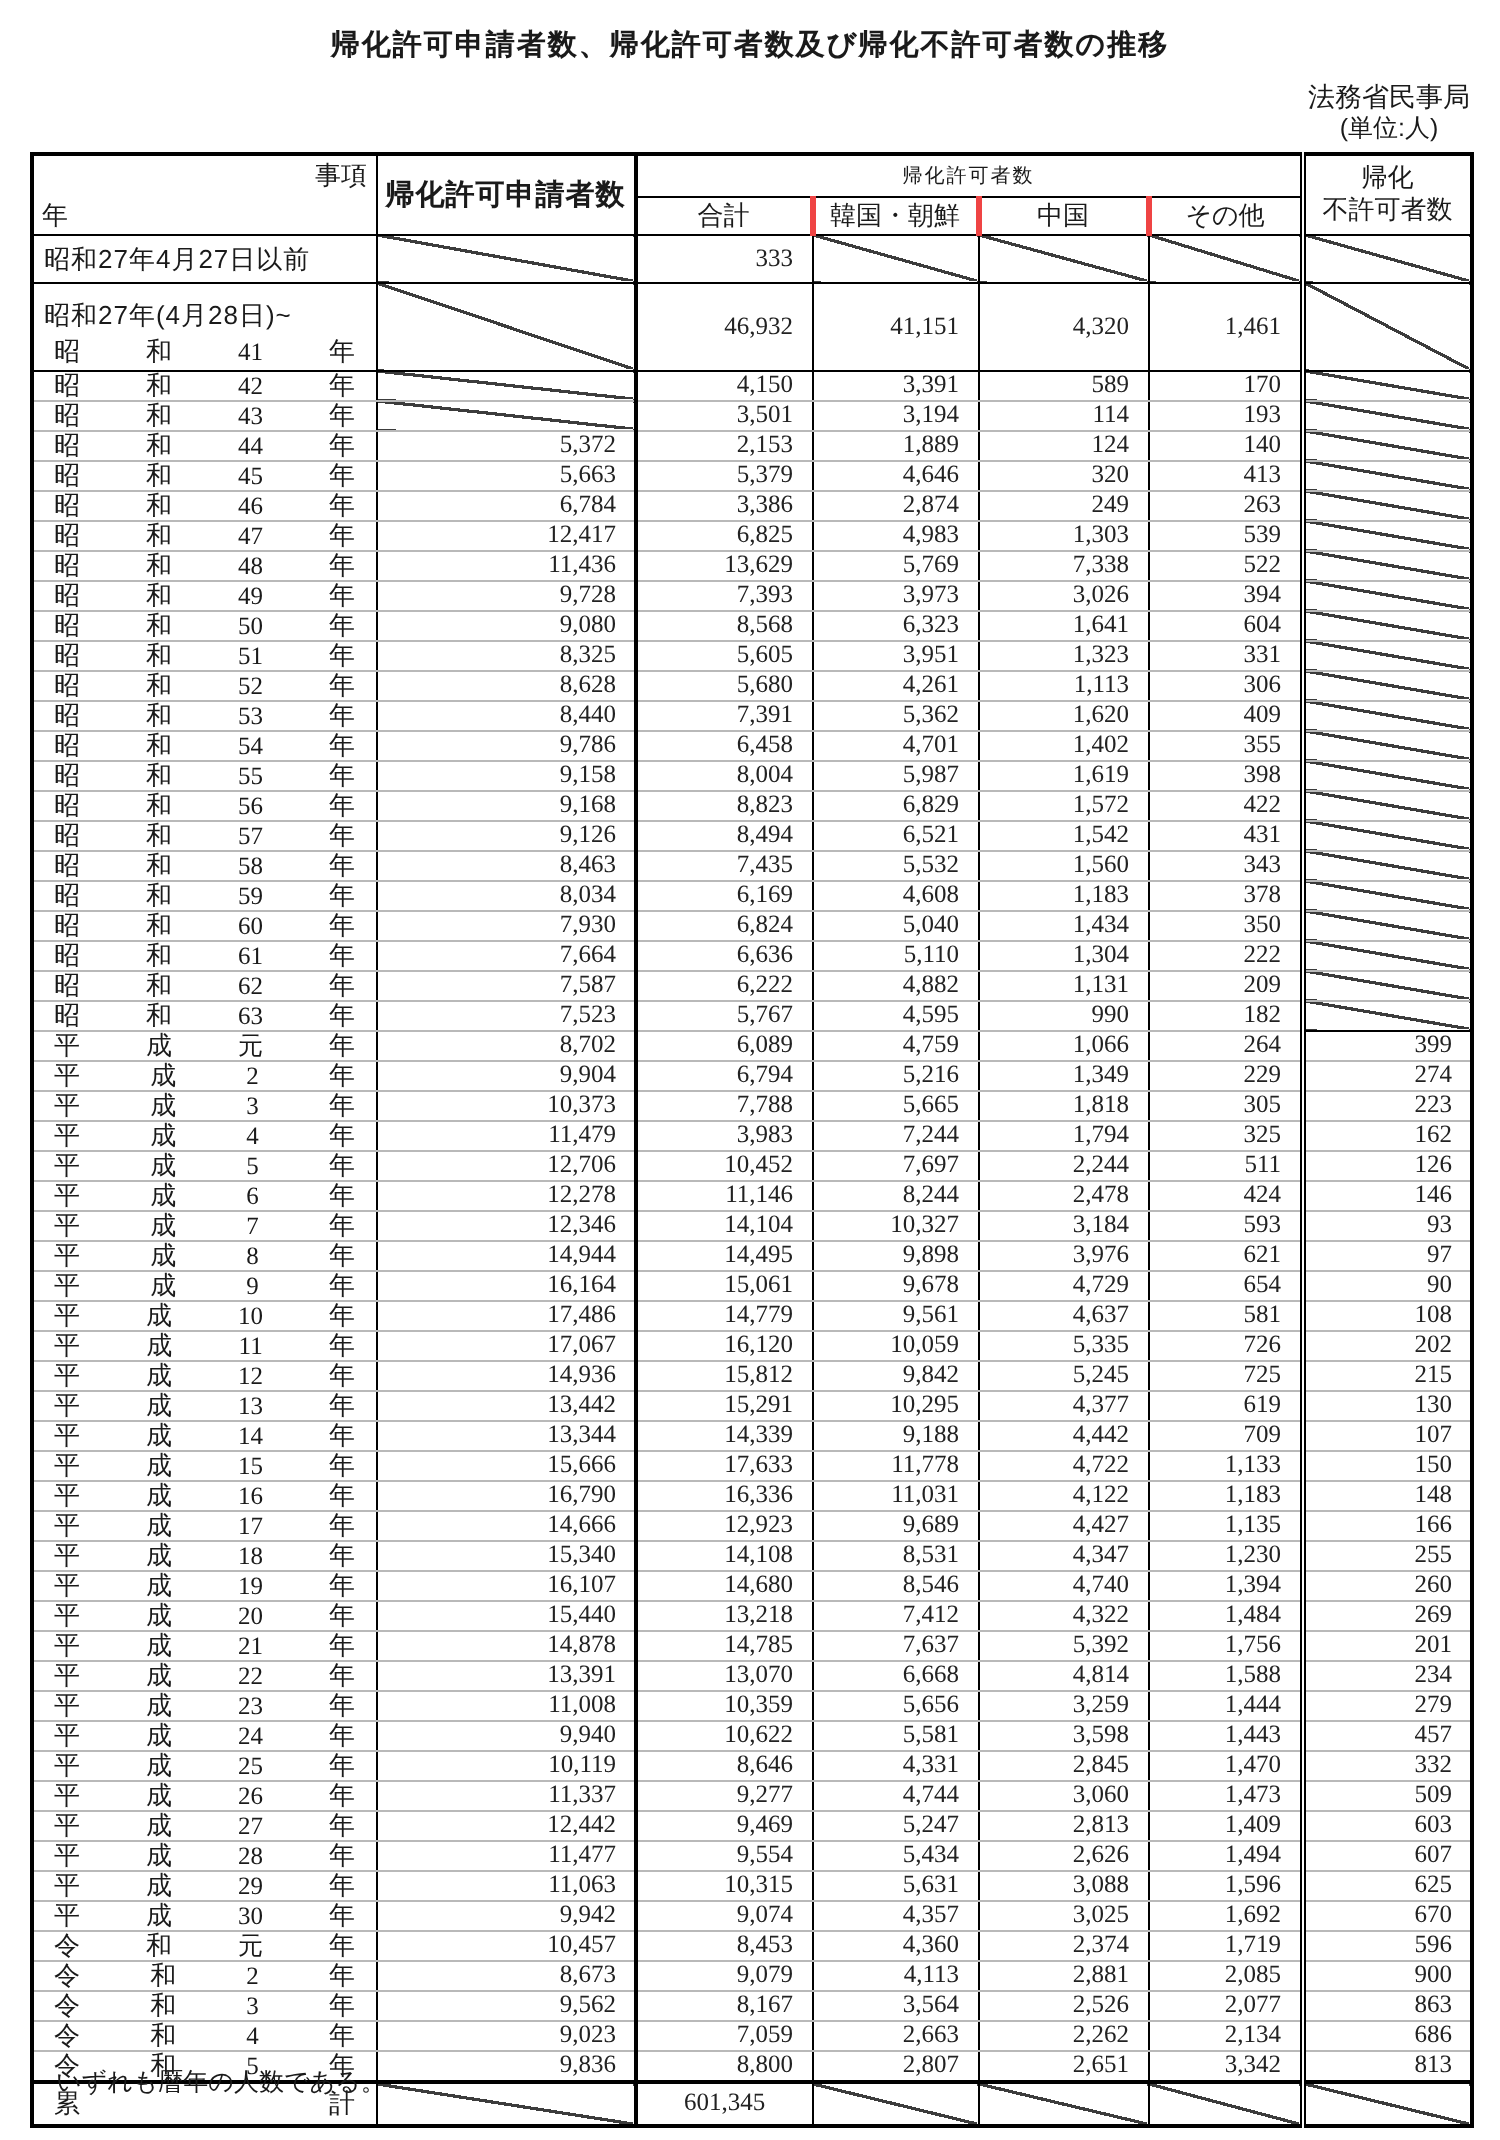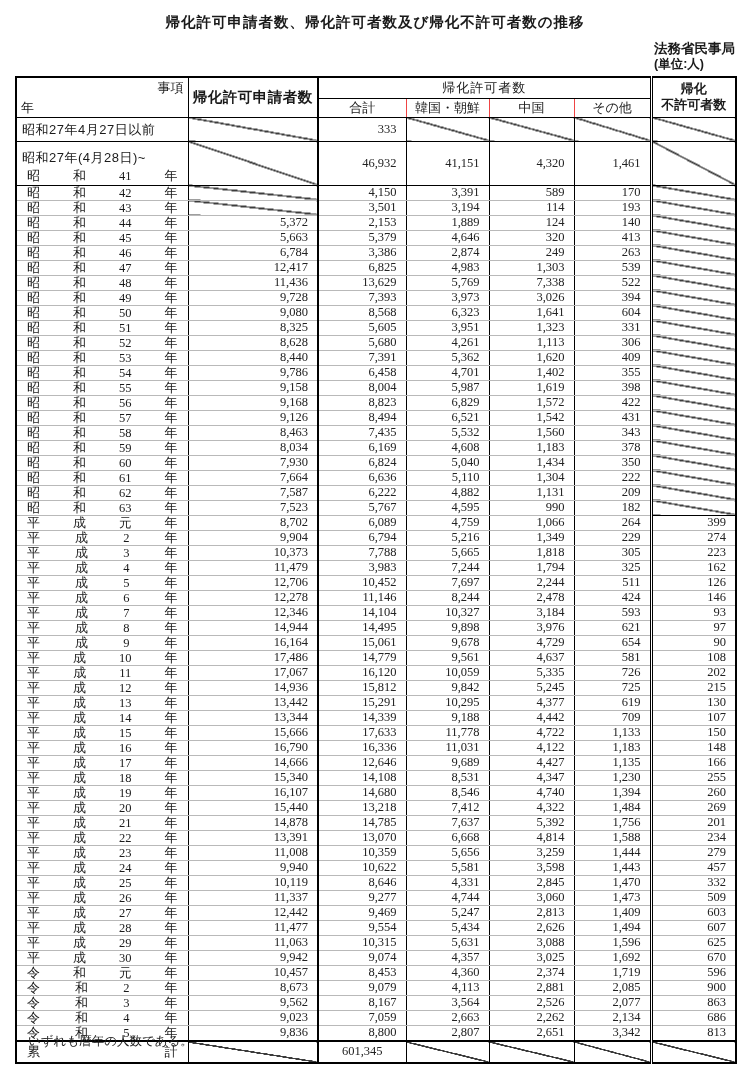--- a/index.html
+++ b/index.html
@@ -7,22 +7,22 @@
   body {
     width:750px; height:1070px; position:relative;
     font-family:"Liberation Sans","DejaVu Sans",sans-serif;
     color:#1a1a1a;
   }
   .title {
     position:absolute; top:13px; left:0; width:100%;
     text-align:center; font-size:14.5px; font-weight:bold; letter-spacing:1px;
   }
   .source-block {
-    position:absolute; top:41px; right:15px; text-align:left;
-    font-size:13.5px; font-weight:bold; line-height:1.2;
+    position:absolute; top:41px; right:15px; text-align:center;
+    font-size:13.5px; font-weight:normal; line-height:1.2;
   }
   .source-block .unit { font-size:12.5px; }
 
   table.stats {
     position:absolute; top:76px; left:15px; width:720px;
     border-collapse:collapse; table-layout:fixed;
     border:2px solid #000;
   }
   col.c-year  { width:172px; }
   col.c-app   { width:130px; }
@@ -36,25 +36,25 @@
   thead tr.h1 { height:21px; }
   thead tr.h2 { height:15px; }
   thead th { border-bottom:1px solid #000; }
 
   .corner { position:relative; border-right:1px solid #000;margin-top:35px; }
   .corner .item-lbl { position:absolute; top:1px; right:4px; font-size:13px; }
   .corner .year-lbl { position:absolute; bottom:0px; left:4px; font-size:13px; }
 
   .applicants-h { font-size:14.5px; text-align:center; padding:0; letter-spacing:0.5px;
                   border-right:2px solid #000;font-weight:bold; }
-  .group-h { font-size:13px; text-align:center; letter-spacing:1px; }
-  tr.h2 th { font-size:13px; text-align:center; border-left:1px solid #ef4444; }
+  .group-h { font-size:10px; text-align:center; letter-spacing:1px; }
+  tr.h2 th { font-size:13px; text-align:center; border-left:3px solid #ef4444; }
   tr.h2 th:first-child { border-left:none; }
   .denied-h { font-size:13px; text-align:center; line-height:1.25;
-              border-left:3px double #000;font-weight:bold; }
+              border-left:3px double #000; }
 
   tbody tr { height:14.3px; }
   tbody td { border-bottom:1px solid #b9b9b9; line-height:13px; overflow:hidden; }
   tbody tr.r-plain { height:24px; }
   tbody tr.r-range { height:43px; }
   tbody tr.r-total { height:22px; }
   tbody tr.r-plain td, tbody tr.r-range td { border-bottom:1px solid #000; }
   tbody tr.r-total td { border-top:2px solid #000; border-bottom:none; }
 
   td.ycell { font-size:13px; padding:0 5px; }
@@ -762,21 +762,21 @@
       <tr class="r-era">
         <td class="ycell">
           <div class="jrow">
             <span>平</span>
             <span>成</span>
             <span class="n">17</span>
             <span>年</span>
           </div>
         </td>
         <td class="c0 num">14,666</td>
-        <td class="c1 num">12,646</td>
+        <td class="c1 num">12,923</td>
         <td class="c2 num">9,689</td>
         <td class="c3 num">4,427</td>
         <td class="c4 num">1,135</td>
         <td class="c5 num">166</td>
       </tr>
       <tr class="r-era">
         <td class="ycell">
           <div class="jrow">
             <span>平</span>
             <span>成</span>

